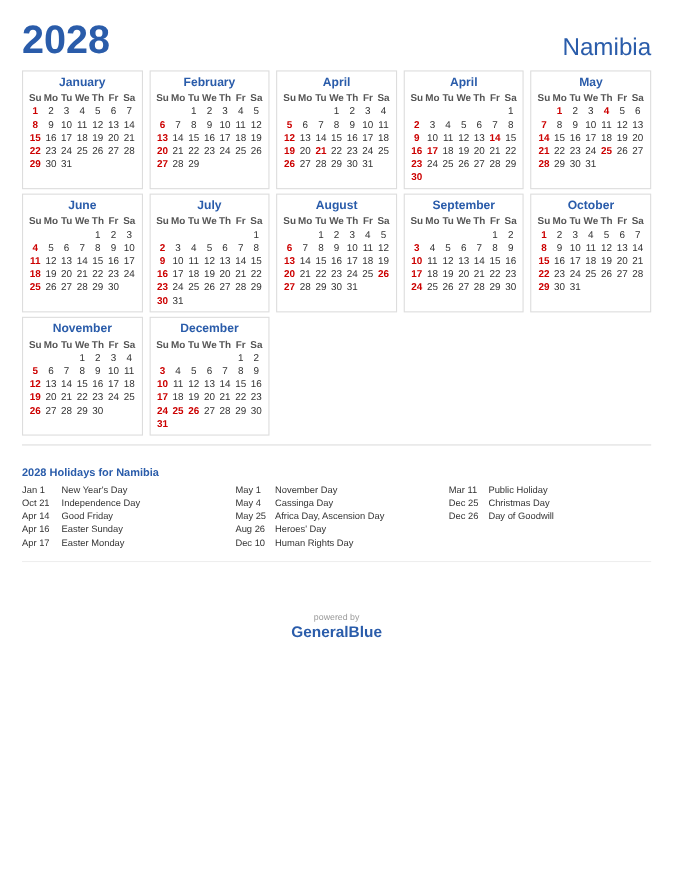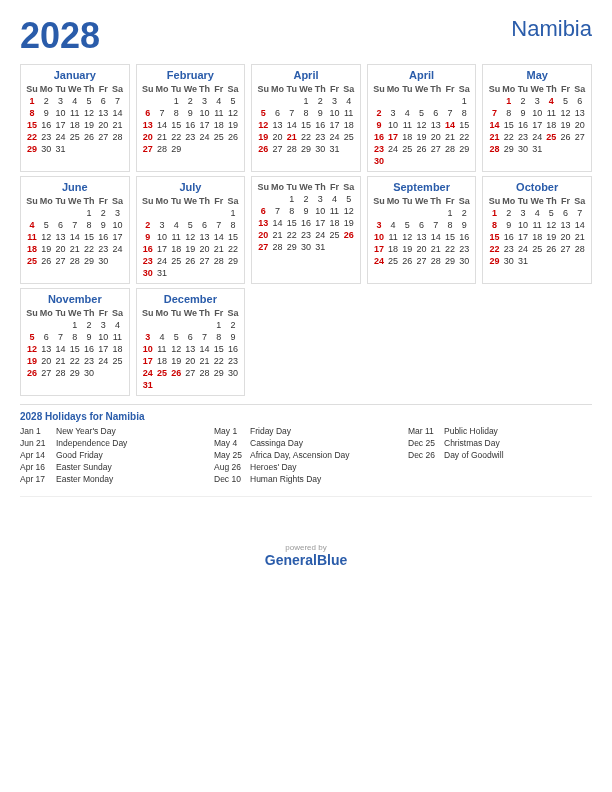--- a/index.html
+++ b/index.html
@@ -13,21 +13,21 @@
     }
     .page {
       width: 612px;
       min-height: 792px;
       padding: 18px 20px 10px 20px;
       background: #fff;
     }
     .header {
       display: flex;
       justify-content: space-between;
-      align-items: flex-start;
+      align-items: flex-end;
       margin-bottom: 10px;
     }
     .year-title {
       font-size: 36px;
       font-weight: bold;
       color: #2a5caa;
       line-height: 1;
     }
     .country-title {
       font-size: 22px;
@@ -71,21 +71,21 @@
       color: #333;
       width: 14.28%;
     }
     .cal-table td.red {
       color: #cc0000;
       font-weight: bold;
     }
     .holidays-section {
       margin-top: 8px;
       border-top: 1px solid #ddd;
-      padding-top: 6px;
+      padding-top: 20px;
     }
     .holidays-title {
       font-size: 10px;
       font-weight: bold;
       color: #2a5caa;
       margin-bottom: 4px;
     }
     .holidays-grid {
       display: grid;
       grid-template-columns: 1fr 1fr 1fr;
@@ -586,20 +586,21 @@
               <td></td>
               <td></td>
               <td></td>
               <td></td>
               <td></td>
             </tr>
           </tbody>
         </table>
       </div>
       <div class="month-block">
+        <div class="month-name">August</div>
         <table class="cal-table">
           <thead>
             <tr>
               <th>Su</th>
               <th>Mo</th>
               <th>Tu</th>
               <th>We</th>
               <th>Th</th>
               <th>Fr</th>
               <th>Sa</th>
@@ -919,40 +920,40 @@
 
   <div class="holidays-section">
     <div class="holidays-title">2028 Holidays for Namibia</div>
     <div class="holidays-grid" id="holidays-grid">
     <div>
           <div class="holiday-item">
             <span class="holiday-date">Jan 1</span>
             <span>New Year's Day</span>
           </div>
           <div class="holiday-item">
-            <span class="holiday-date">Jun 21</span>
+            <span class="holiday-date">Oct 21</span>
             <span>Independence Day</span>
           </div>
           <div class="holiday-item">
             <span class="holiday-date">Apr 14</span>
             <span>Good Friday</span>
           </div>
           <div class="holiday-item">
             <span class="holiday-date">Apr 16</span>
             <span>Easter Sunday</span>
           </div>
           <div class="holiday-item">
             <span class="holiday-date">Apr 17</span>
             <span>Easter Monday</span>
           </div>
         </div>
         <div>
           <div class="holiday-item">
             <span class="holiday-date">May 1</span>
-            <span>Friday Day</span>
+            <span>November Day</span>
           </div>
           <div class="holiday-item">
             <span class="holiday-date">May 4</span>
             <span>Cassinga Day</span>
           </div>
           <div class="holiday-item">
             <span class="holiday-date">May 25</span>
             <span>Africa Day, Ascension Day</span>
           </div>
           <div class="holiday-item">

